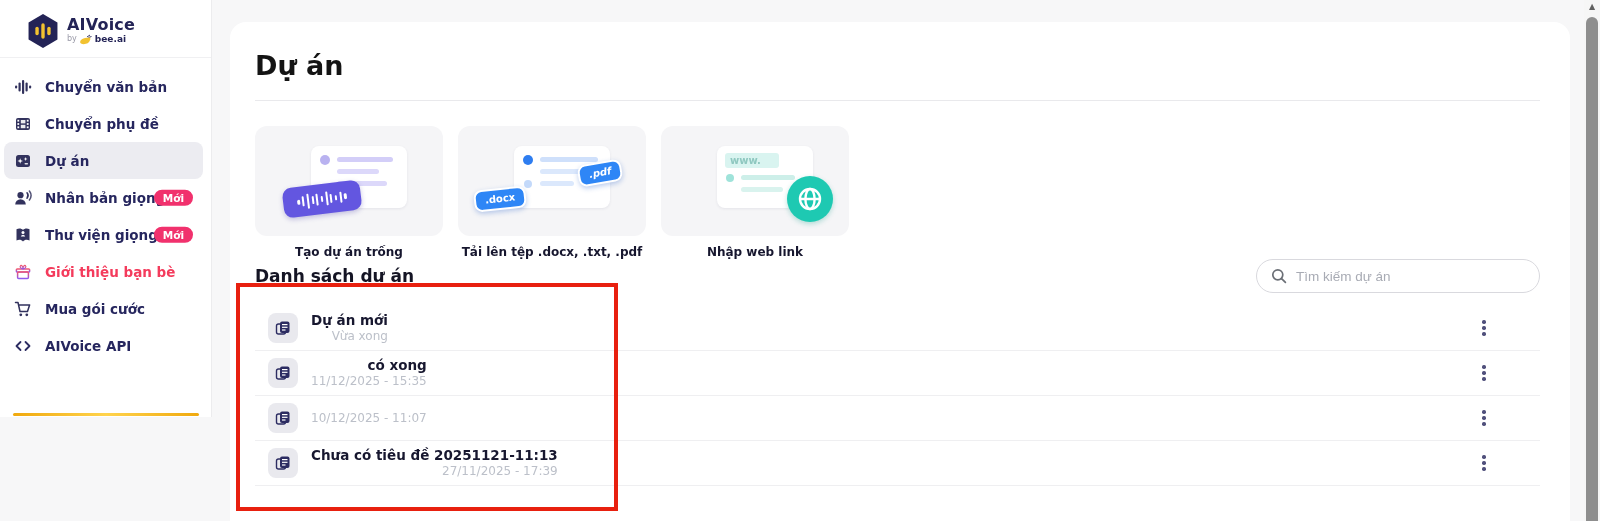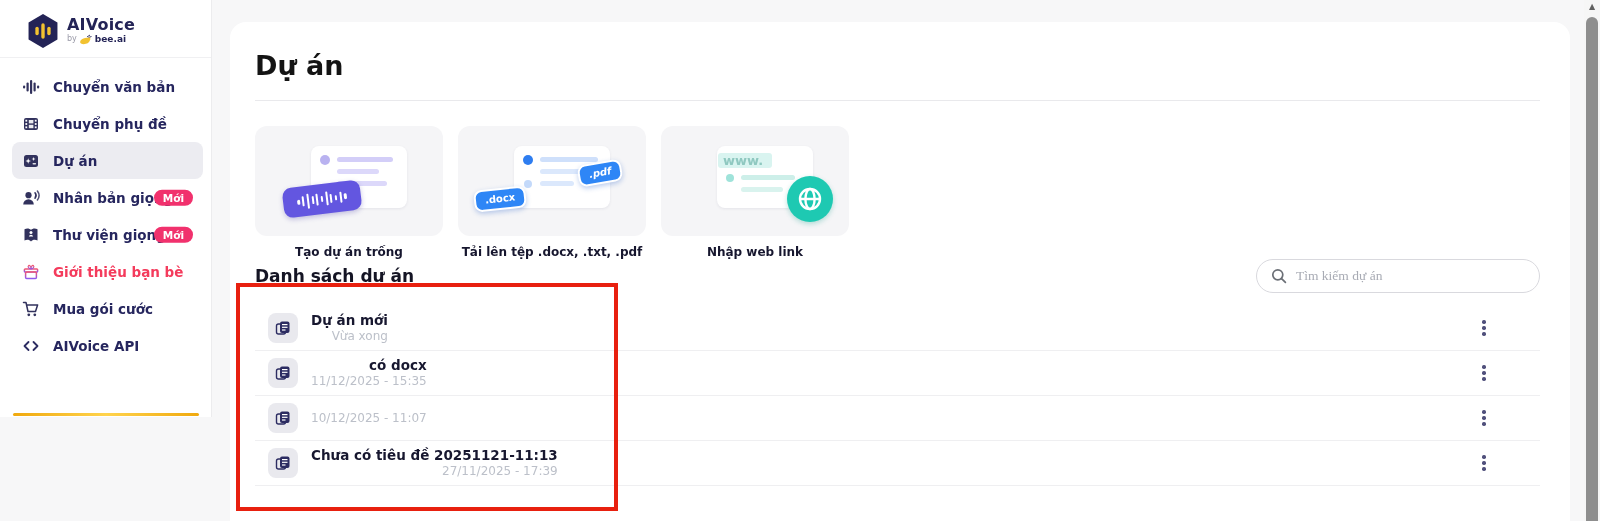--- a/index.html
+++ b/index.html
@@ -14,21 +14,21 @@
     position:absolute; left:0; top:0; width:212px; height:417px;
     background:#ffffff; border-right:1px solid #ececee; z-index:5;
   }
   .logo-row { display:flex; align-items:center; gap:7px; padding:12px 0 8px 26px; height:57px; }
   .logo-text { display:flex; flex-direction:column; line-height:1; }
   .logo-name { font-size:16px; font-weight:700; color:#232356; letter-spacing:.2px; }
   .logo-by { display:flex; align-items:center; gap:2px; margin-top:1px; }
   .logo-by .by { font-size:8px; color:#9a9aa8; }
   .logo-by .suffix { font-size:9px; font-weight:700; color:#232356; }
   .sidebar-divider { border:none; border-top:1px solid #f0f0f2; }
-  .nav { padding:10px 8px 0 12px; }
+  .nav { padding:10px 8px 0 4px; }
   .nav-item {
     position:relative; display:flex; align-items:center; gap:13px;
     height:37px; padding:0 10px; border-radius:8px; cursor:pointer;
   }
   .nav-item .label { font-size:13.5px; font-weight:600; color:#26265e; white-space:nowrap; }
   .nav-item.active { background:#ececf1; }
   .nav-item.highlight .label { color:#f43b5c; }
   .nav-icon { width:18px; height:18px; flex:0 0 18px; display:block; }
   .new-badge {
     position:absolute; right:10px; top:50%; transform:translateY(-50%);
@@ -79,40 +79,40 @@
 
   .file-badge {
     position:absolute; background:#2e86f6; color:#fff; font-size:10px; font-weight:700;
     padding:4px 9px; border-radius:8px; border:2px solid #ffffff;
     box-shadow:0 2px 5px rgba(30,90,200,.3); line-height:1;
   }
   .badge-docx { left:16px; top:62px; transform:rotate(-6deg); }
   .badge-pdf  { right:24px; top:36px; transform:rotate(-10deg); font-style:italic; }
 
   .www-box {
-    position:absolute; left:1px; top:7px; width:54px; height:15px;
+    position:absolute; left:8px; top:7px; width:54px; height:15px;
     background:#d9f4f0; border-radius:3px; color:#8fc8c0;
-    font-size:13px; font-weight:700; line-height:15px; padding-left:5px;
+    font-size:10px; font-weight:700; line-height:15px; padding-left:5px;
   }
   .globe-circle {
     position:absolute; right:16px; bottom:14px; width:46px; height:46px;
     background:#1ec9b2; border-radius:50%; display:flex; align-items:center; justify-content:center;
     box-shadow:0 2px 5px rgba(20,160,140,.3);
   }
 
   
   .list-header { display:flex; align-items:center; justify-content:space-between; }
   .list-heading { font-size:17px; font-weight:700; color:#141424; }
   .search-box {
     display:flex; align-items:center; gap:9px; width:284px; height:34px;
     border:1px solid #d9d9de; border-radius:17px; background:#fff; padding:0 14px;
   }
   .search-box input {
     border:none; outline:none; flex:1; font-size:13.5px; color:#4d7c0f;
-    font-family:Liberation Serif, serif; background:transparent;
+    font-family:Liberation Sans, sans-serif; background:transparent;
   }
   .search-box input::placeholder { color:#a8abb4; }
 
   
   .project-list { margin-top:13px; }
   .project-row {
     display:flex; align-items:center; gap:13px; height:45px;
     border-bottom:1px solid #efeff1; padding-left:13px; cursor:pointer;text-align:right;
   }
   .row-icon {
@@ -366,21 +366,21 @@
       <span class="row-icon">
         <svg width="18" height="18" viewBox="0 0 18 18">
           <rect x="2.5" y="5" width="9" height="10" rx="2" stroke="#2c2c62" stroke-width="1.4" fill="none"></rect>
           <rect x="6" y="2.5" width="9.5" height="11.5" rx="2" fill="#2c2c62"></rect>
           <line x1="8" y1="5.6" x2="13.5" y2="5.6" stroke="#fff" stroke-width="1.2"></line>
           <line x1="8" y1="8.3" x2="13.5" y2="8.3" stroke="#fff" stroke-width="1.2"></line>
           <line x1="8" y1="11" x2="11.5" y2="11" stroke="#fff" stroke-width="1.2"></line>
         </svg>
       </span>
       <span class="row-text">
-        <span class="row-title">có docx</span>
+        <span class="row-title">có xong</span>
         <span class="row-time">11/12/2025 - 15:35</span>
       </span>
       <button class="kebab-btn">
           <i></i>
           <i></i>
           <i></i>
         </button>
     </div>
 
     <div class="project-row">

